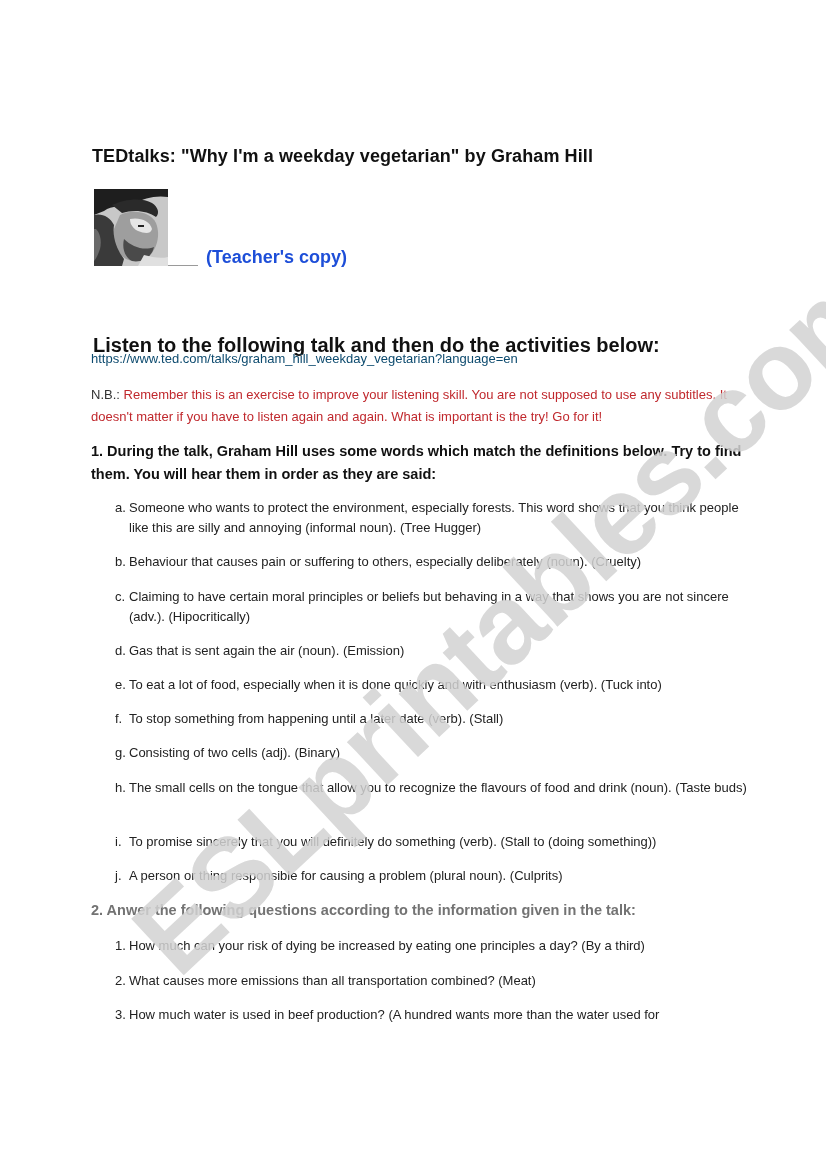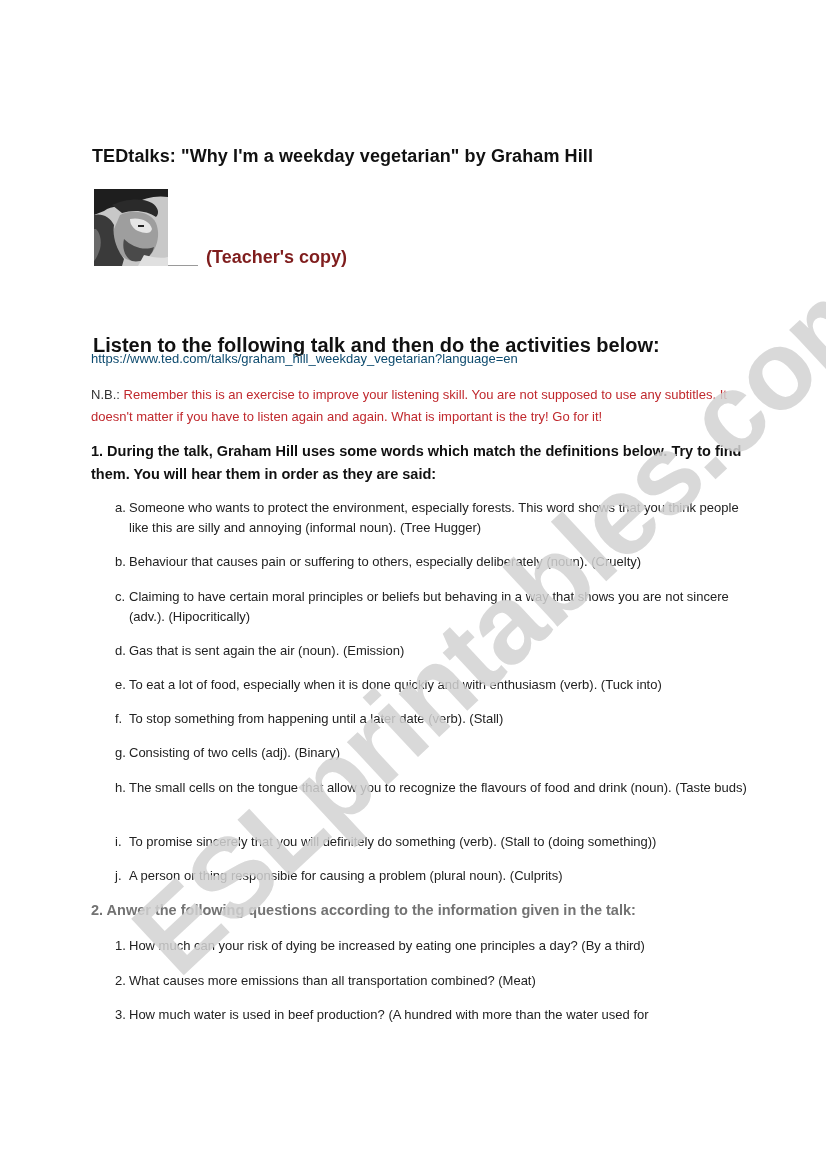--- a/index.html
+++ b/index.html
@@ -1,21 +1,21 @@
 <!DOCTYPE html>
 <html><head>
 <meta charset="utf-8">
 <style>
   html, body { margin:0; padding:0; background:#ffffff; }
   body { width:826px; height:1169px; position:relative; overflow:hidden; font-family:"Liberation Sans", sans-serif; color:#1a1a1a; }
   .page { position:absolute; left:0; top:0; width:826px; height:1169px; }
   .title { position:absolute; left:92px; top:146px; font-size:18px; font-weight:bold; letter-spacing:0.1px; color:#111; white-space:nowrap; }
   .photo { position:absolute; left:94px; top:189px; width:74px; height:77px; overflow:hidden; background:#bdbdbd; }
   .photo-line { position:absolute; left:168px; top:265px; width:30px; height:1px; background:#9a9a9a; }
-  .copy { position:absolute; left:206px; top:247px; font-size:18px; font-weight:bold; color:#7f1d1d; white-space:nowrap; }
+  .copy { position:absolute; left:206px; top:247px; font-size:18px; font-weight:bold; color:#1d4ed8; white-space:nowrap; }
   .listen { position:absolute; left:93px; top:334px; font-size:20px; font-weight:bold; color:#111; white-space:nowrap; }
   .url { position:absolute; left:91px; top:351px; font-size:13px; color:#0c4a6e; white-space:nowrap; }
   .nb { position:absolute; left:91px; top:384px; width:660px; font-size:13px; line-height:22px; color:#c0282d; }
   .nb .nb-label { color:#333; }
   .sec1 { position:absolute; left:91px; top:440px; width:660px; font-size:14.5px; font-weight:bold; line-height:23px; color:#111; }
   .sec2 { position:absolute; left:91px; top:902px; font-size:14.5px; font-weight:bold; color:#737373; white-space:nowrap; }
   .item { position:absolute; left:115px; width:640px; font-size:13px; line-height:20px; color:#222; }
   .item .mk { position:absolute; left:0; top:0; width:24px; }
   .item .tx { display:block; margin-left:14px; }
   .watermark { position:absolute; left:40px; top:540px; font-family:"Liberation Sans", sans-serif; font-weight:bold; font-size:112px; color:#d3d3d3; opacity:0.85; transform:rotate(-43deg); transform-origin:0 0; white-space:nowrap; letter-spacing:-2px; pointer-events:none; }
@@ -98,19 +98,19 @@
   <div class="item" style="top:936px">
       <span class="mk">1.</span>
       <span class="tx">How much can your risk of dying be increased by eating one principles a day? (By a third)</span>
     </div>
   <div class="item" style="top:971px">
       <span class="mk">2.</span>
       <span class="tx">What causes more emissions than all transportation combined? (Meat)</span>
     </div>
   <div class="item" style="top:1005px">
       <span class="mk">3.</span>
-      <span class="tx">How much water is used in beef production? (A hundred with more than the water used for</span>
+      <span class="tx">How much water is used in beef production? (A hundred wants more than the water used for</span>
     </div>
 
   <div class="wm-layer">
     <div class="watermark" style="left:108px; top:905px;">ESLprintables.com</div>
   </div>
 </div>
 
 </body></html>

